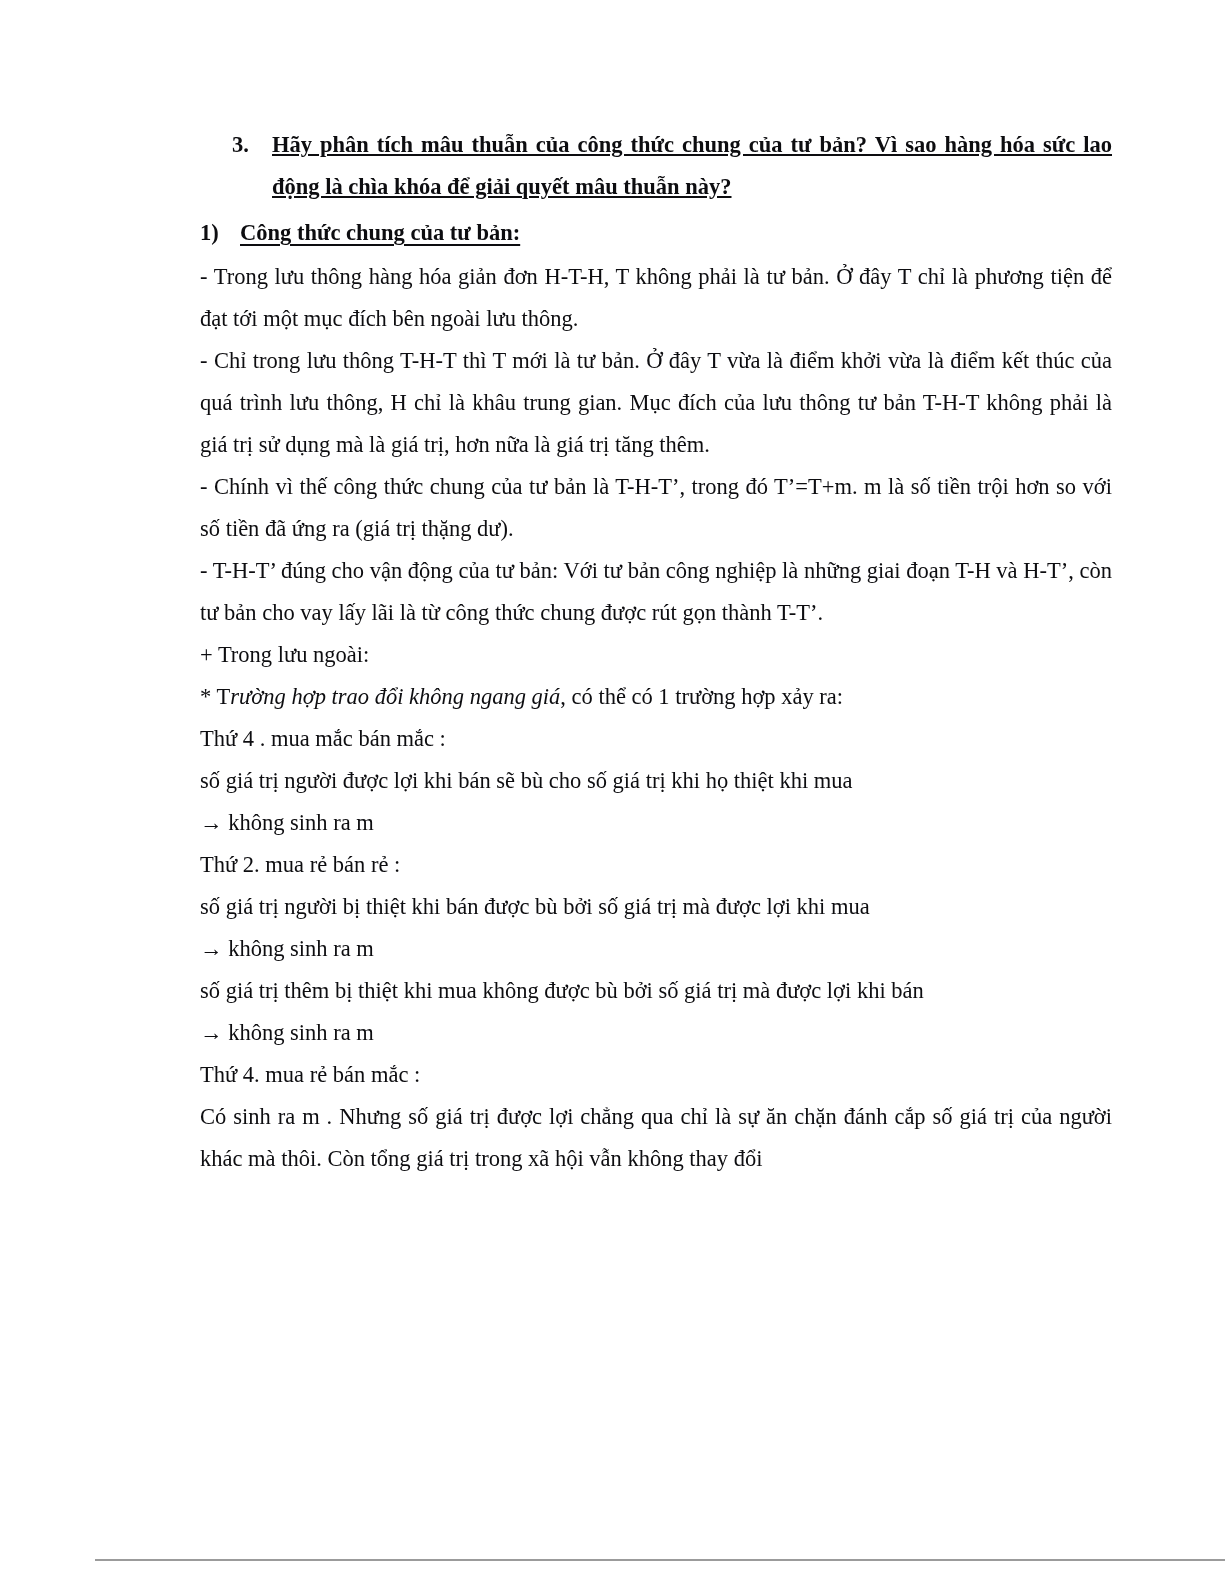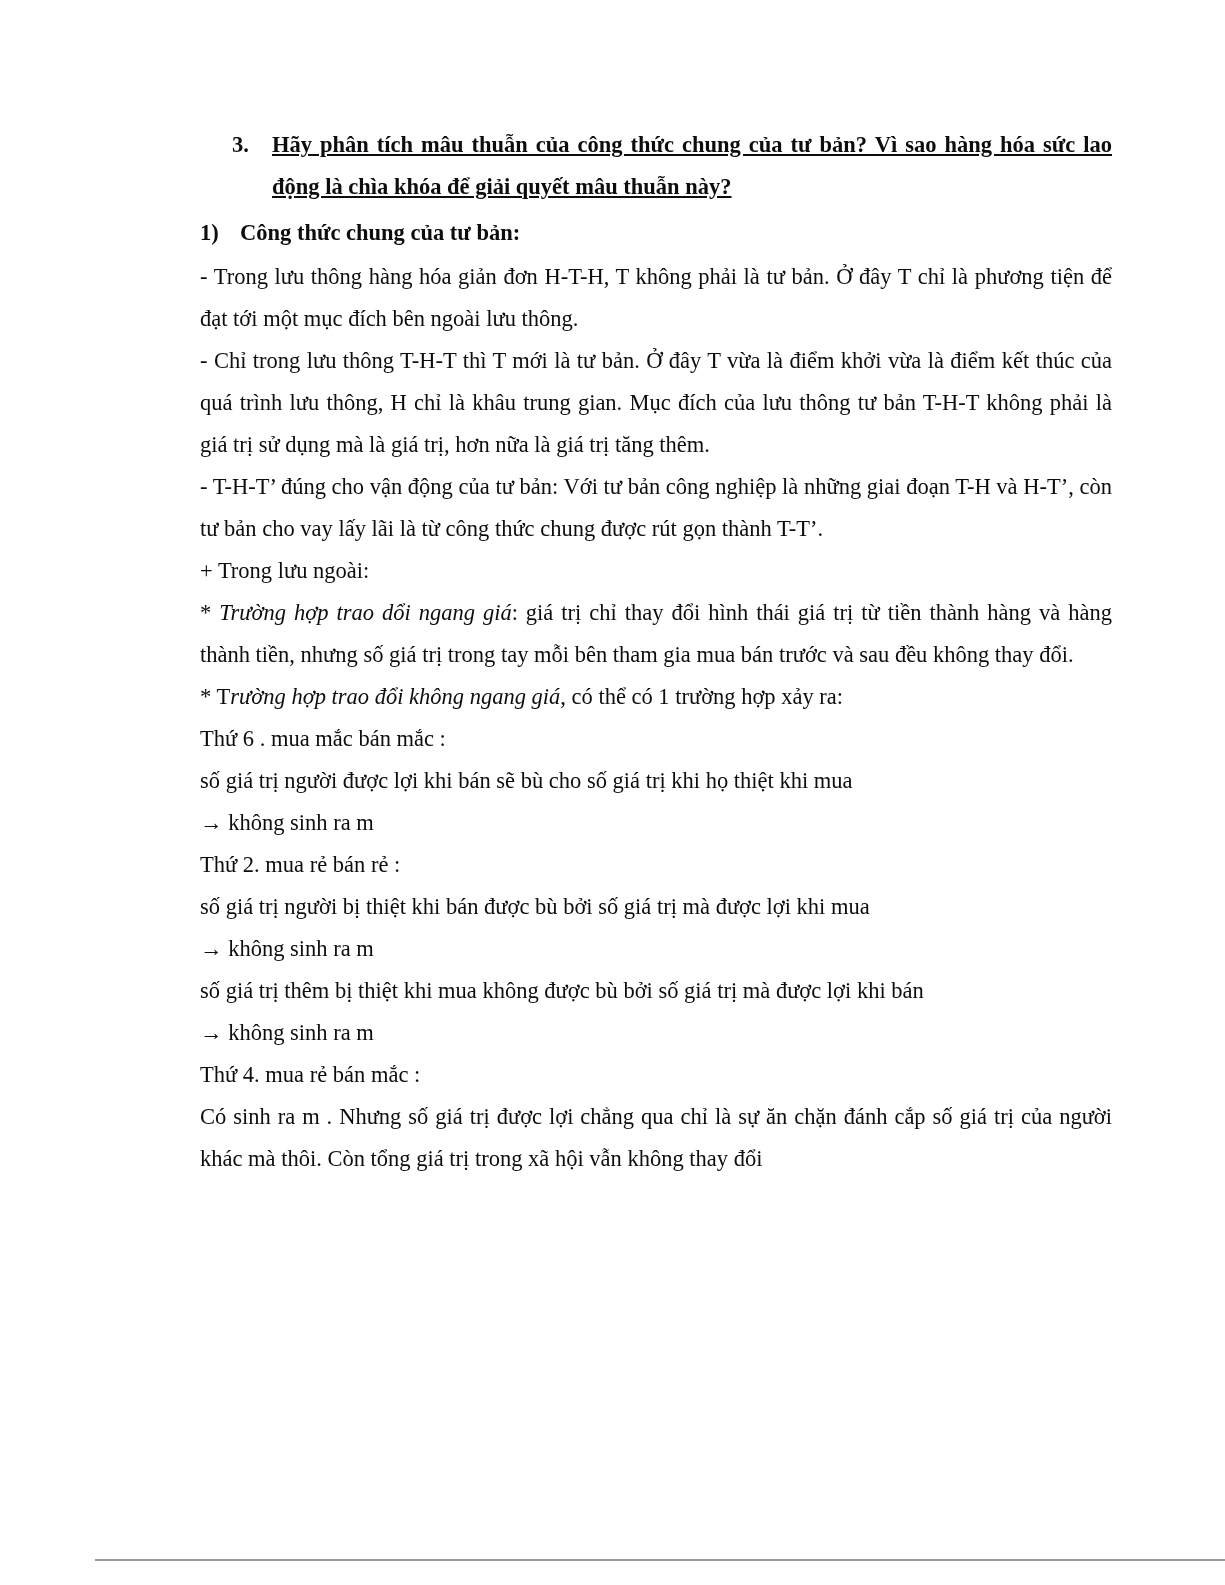--- a/index.html
+++ b/index.html
@@ -38,20 +38,21 @@
   .q-text { flex: 1; text-align: justify; text-decoration: underline; }
 
   
   .sec-heading {
     font-weight: bold;
     margin-top: 3px;
     margin-bottom: 2px;
   }
   .sec-num { display: inline-block; width: 40px; }
   .sec-title {
+    text-decoration: underline;
     text-decoration-thickness: 2px;
     text-underline-offset: 4px;
   }
 
   .it { font-style: italic; }
 
   .indent { margin-left: 73px; }
 
   .footer-rule {
     position: absolute;
@@ -71,30 +72,30 @@
       <span class="q-num">3.</span>
       <span class="q-text">Hãy phân tích mâu thuẫn của công thức chung của tư bản? Vì sao hàng hóa sức lao động là chìa khóa để giải quyết mâu thuẫn này?</span>
     </div>
 
     <div class="sec-heading">
       <span class="sec-num">1)</span><span class="sec-title">Công thức chung của tư bản:</span>
     </div>
 
     <p>- Trong lưu thông hàng hóa giản đơn H-T-H, T không phải là tư bản. Ở đây T chỉ là phương tiện để đạt tới một mục đích bên ngoài lưu thông.</p>
     <p>- Chỉ trong lưu thông T-H-T thì T mới là tư bản. Ở đây T vừa là điểm khởi vừa là điểm kết thúc của quá trình lưu thông, H chỉ là khâu trung gian. Mục đích của lưu thông tư bản T-H-T không phải là giá trị sử dụng mà là giá trị, hơn nữa là giá trị tăng thêm.</p>
+    <p>- Chính vì thế công thức chung của tư bản là T-H-T’, trong đó T’=T+m. m là số tiền trội hơn so với số tiền đã ứng ra (giá trị thặng dư).</p>
     <p>- T-H-T’ đúng cho vận động của tư bản: Với tư bản công nghiệp là những giai đoạn T-H và H-T’, còn tư bản cho vay lấy lãi là từ công thức chung được rút gọn thành T-T’.</p>
 
 
     <p>+ Trong lưu ngoài:</p>
 
-    <p><span>* </span><span class="it">Trường hợp trao dổi ngang giá</span><span>: giá trị chỉ thay đổi hình thái giá trị từ tiền thành hàng và hàng thành tiền, nhưng số giá trị trong tay mỗi bên tham gia mua bán trước và sau đều không thay đổi.</span></p>
 
     <p><span>* T</span><span class="it">rường hợp trao đổi không ngang giá</span><span>, có thể có 1 trường hợp xảy ra:</span></p>
 
-    <p>Thứ 6 . mua mắc bán mắc  :</p>
+    <p>Thứ 4 . mua mắc bán mắc  :</p>
     <p class="indent">số giá trị người được lợi khi bán sẽ bù cho số giá trị khi họ thiệt khi mua</p>
     <p class="indent">→ không sinh ra m</p>
 
     <p>Thứ 2. mua rẻ bán rẻ :</p>
     <p class="indent">số giá trị người bị thiệt khi bán được bù bởi số giá trị mà được lợi khi mua</p>
     <p class="indent">→ không sinh ra m</p>
 
     <p class="indent">số giá trị thêm bị thiệt khi mua không được bù bởi số giá trị mà được lợi khi bán</p>
     <p class="indent">→ không sinh ra m</p>
 

